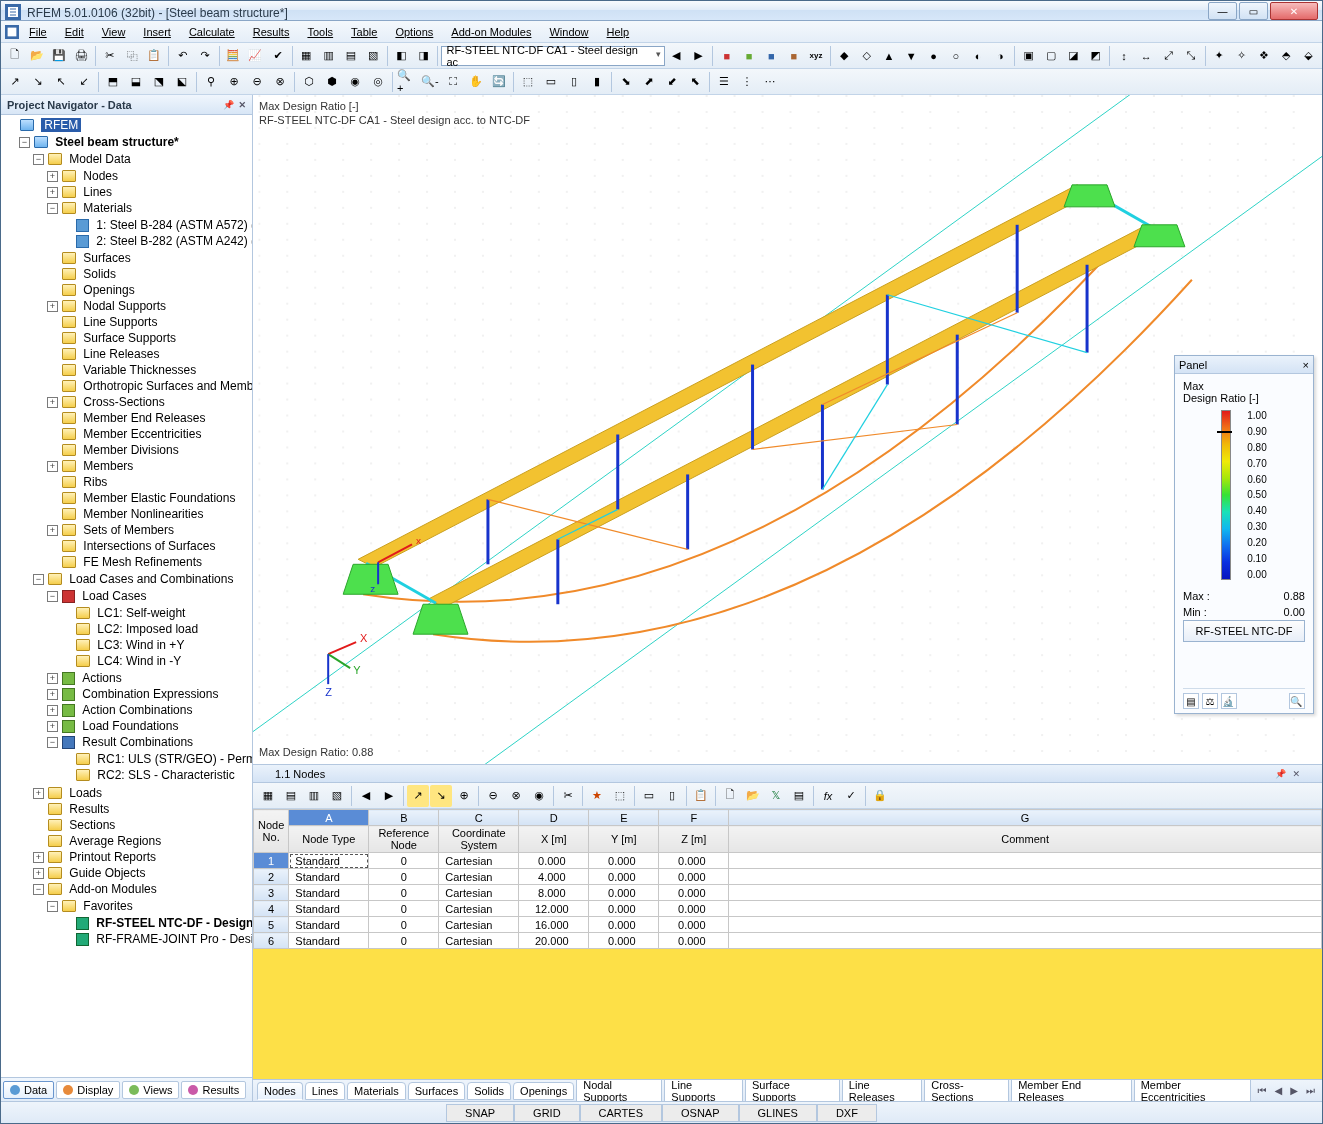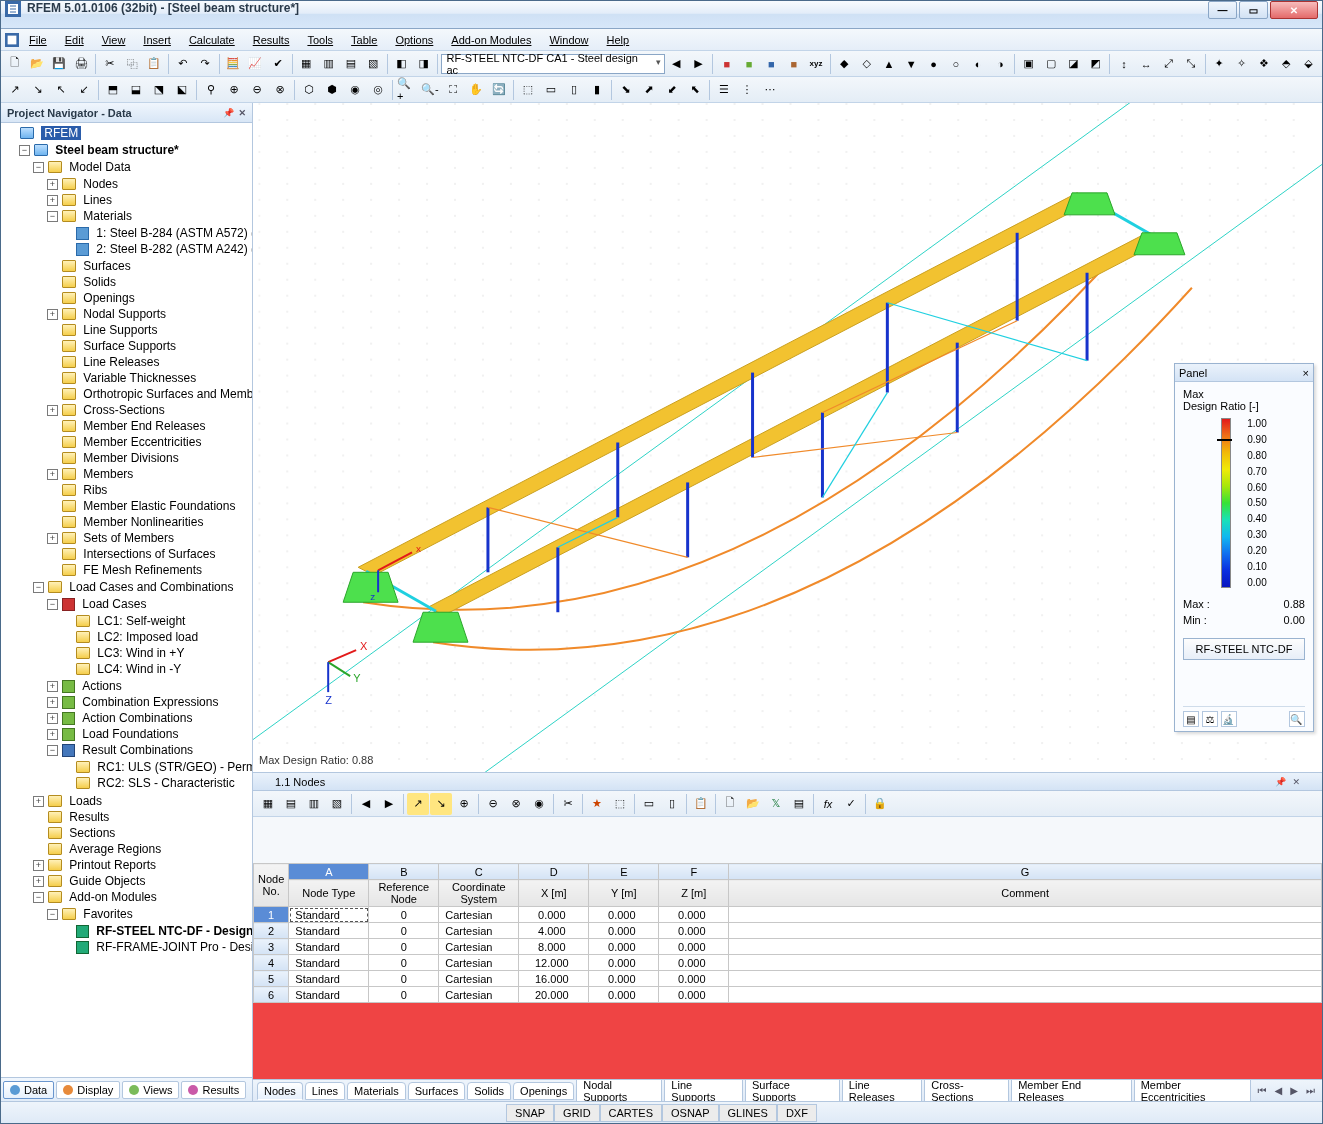--- a/index.html
+++ b/index.html
@@ -14,27 +14,26 @@
 }
 .window {
   width: 1323px;
   height: 1124px;
   background: #f5f8fb;
   border: 1px solid #4a6a8a;
   display: flex;
   flex-direction: column;
 }
 .titlebar {
-  height: 28px;
+  height: 20px;
   background: linear-gradient(180deg, #f8fbfe, #e3edf9 45%, #cfe1f5 50%, #d7e7f9);
   display: flex;
-  align-items: flex-start;
+  align-items: flex-end;
   padding: 0 4px;
   border-bottom: 1px solid #8aa6c6;
-  font-weight: bold;
 }
 .titlebar .app-icon { width: 16px; height: 16px; margin-right: 6px; }
 .titlebar .title { flex: 1; font-size: 12px; color: #2a3a4a; }
 .winbtns { display: flex; gap: 2px; }
 .winbtn {
   width: 29px; height: 18px; border: 1px solid #8aa6c6;
   background: linear-gradient(#f0f6fd,#d2e2f4);
   display: flex; align-items: center; justify-content: center;
   border-radius: 2px; font-size: 10px;
 }
@@ -148,42 +147,42 @@
 }
 .panel-body { padding:6px 8px 4px; font-size:11px; }
 .cbar { display:flex; gap:16px; margin-top:6px; height:170px; justify-content:center;}
 .cbar .bar { width:10px; height:100%; border:1px solid #888; position:relative;
   background:linear-gradient(180deg, #e21a1a 0%, #f07018 10%, #f1b908 20%, #f0ea08 30%, #a6e70b 40%, #36e236 50%, #18e2b7 60%, #11b8ef 70%, #1070f0 80%, #0b2fe0 90%, #0815bf 100%);
 }
 .cbar .bar::before { content:""; position:absolute; left:-5px; right:-2px; height:0; border-top:2px solid #000; top:12%; }
 .cbar .labels { display:flex; flex-direction:column; justify-content:space-between; font-size:10px;}
 .panel .mx { display:flex; justify-content:space-between; margin-top:8px; padding:2px 0;}
 .panel .btn {
-  margin-top:10px; width:100%; height:22px; border:1px solid #9ab3d0;
+  width:100%; height:22px; border:1px solid #9ab3d0;
   background:linear-gradient(#fdfdfd,#e7eef8); font-size:11px;
 }
 .panel .footer {
   margin-top:8px; border-top:1px solid #cfdcea; padding-top:4px;
   display:flex; justify-content:space-between; align-items:center;
 }
 .panel .footer .ic { width:16px;height:16px;border:1px solid #b3c7df; background:#fff; font-size:10px; display:flex;align-items:center;justify-content:center;}
 .gridpane {
   flex:1; display:flex; flex-direction:column; min-height:0;
   background:#f5f8fb;
 }
 .gridpane .title {
   height:18px; background:linear-gradient(#eaf2fb,#d4e3f5);
   border-bottom:1px solid #b3c7df; padding:0 22px; display:flex;align-items:center;
   font-size:11px; justify-content:space-between;
 }
 .gridpane .toolbar2 {
   height:26px; background:linear-gradient(#f3f7fb,#e4edf6);
   display:flex; align-items:center; padding:0 4px; gap:1px; border-bottom:1px solid #c2d4e8;
 }
-.tablewrap { flex:1; overflow:auto; background:#ef4444;margin-top:46px; }
+.tablewrap { flex:1; overflow:auto; background:#fde047; }
 table.dg { border-collapse:collapse; width:100%; font-size:11px; }
 table.dg th, table.dg td {
   border:1px solid #c7c7c7; padding:1px 4px; height:16px;
   background:#fff; text-align:center;
 }
 table.dg th { background:linear-gradient(#f3f3f3,#e6e6e6); font-weight:normal;}
 table.dg th.letter { background:linear-gradient(#eaf2fb,#d4e3f5); }
 table.dg th.letter.selA { background:#5a8cd6; color:#fff;}
 table.dg td.rowhead { background:linear-gradient(#eaf2fb,#d4e3f5);}
 table.dg td.rowhead.sel { background:#5a8cd6; color:#fff;}
@@ -199,21 +198,21 @@
   padding:2px 6px; border:1px solid #b3c7df; background:#fff;
   border-top-left-radius:4px; border-top-right-radius:4px; font-size:11px;
 }
 .bottomtabs .bt.active { background:linear-gradient(#fff,#e6f0fc); border-bottom-color:#fff;}
 .bottomtabs .arr { padding:0 3px; font-size:10px; color:#556;}
 .statusbar {
   height:22px; background:linear-gradient(#eef4fb,#dfeaf7);
   border-top:1px solid #b3c7df;
   display:flex; align-items:center; justify-content:center; gap:0; font-size:11px;
 }
-.statusbar .sb { padding:2px 8px; border:1px solid #b3c7df; background:#ececec;}
+.statusbar .sb { padding:2px 18px; border:1px solid #b3c7df; background:#ececec;}
 .icon-svg { width:14px;height:14px; }
 </style>
 </head>
 <body>
 
 <div class="window">
 
   <div class="titlebar">
     <svg class="app-icon" viewBox="0 0 16 16">
         <rect width="16" height="16" fill="#3a6aa8"></rect>
@@ -466,20 +465,24 @@
           </div>
         <div class="nav-tab">
             <span class="dot" style="background:#c95aa8"></span>
             <span>Results</span>
           </div>
       </div>
     </div>
 
     <div class="mainarea">
       <div class="viewport">
+        <div class="topleft">
+          <div>Max Design Ratio [-]</div>
+          <div>RF-STEEL NTC-DF CA1 - Steel design acc. to NTC-DF</div>
+        </div>
         <div class="bottomleft">Max Design Ratio: 0.88</div>
 
         <svg class="model" viewBox="0 0 1060 670">
 
           <defs>
             <pattern id="dots" width="28" height="16" patternUnits="userSpaceOnUse">
               <circle cx="1" cy="1" r="0.7" fill="#bbb"></circle>
             </pattern>
           </defs>
           <rect width="1060" height="670" fill="url(#dots)" opacity="0.6"></rect>

